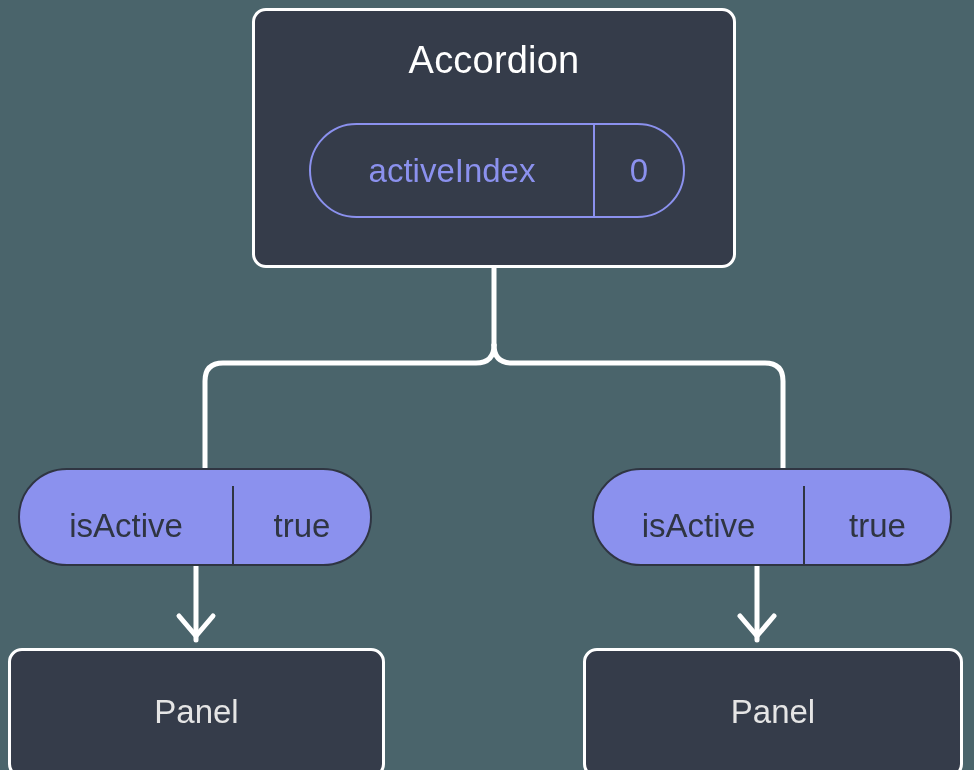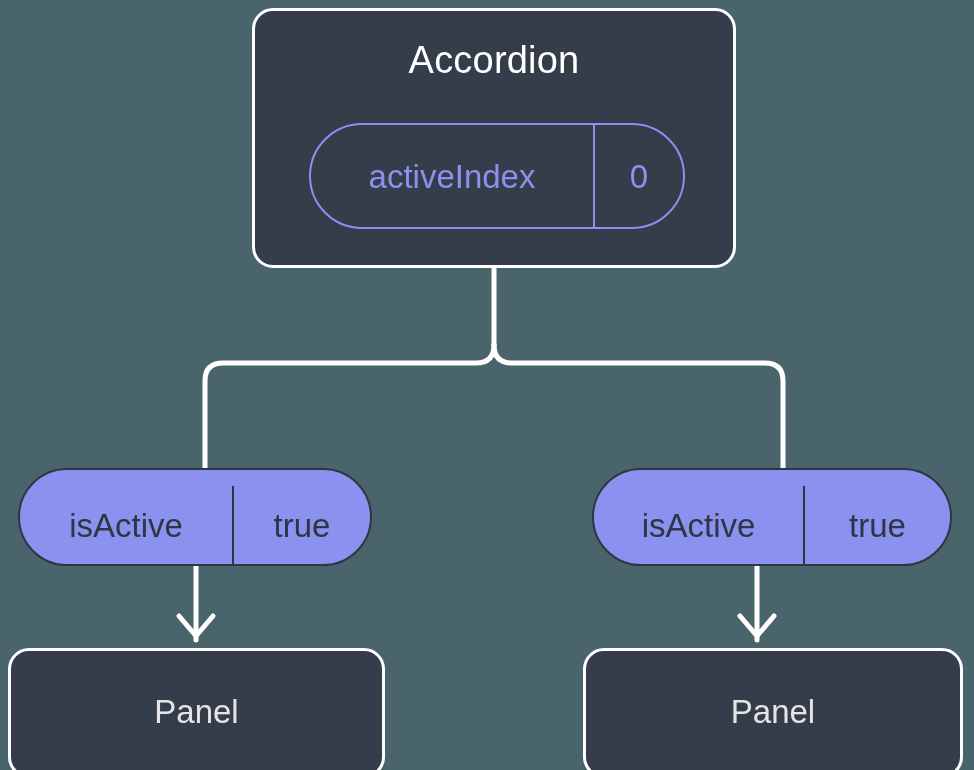--- a/index.html
+++ b/index.html
@@ -26,21 +26,21 @@
     height: 770px;
     pointer-events: none;
   }
 
   
   .component-box {
     position: absolute;
     box-sizing: border-box;
     background: #353c4a;
     border: 3px solid #ffffff;
-    border-radius: 21px;
+    border-radius: 14px;
     padding-left: 16px;
   }
   #accordion-box {
     left: 252px;
     top: 8px;
     width: 484px;
     height: 260px;
   }
   .component-title {
     position: absolute;
@@ -63,21 +63,21 @@
     align-items: stretch;
     border: 2px solid #8b91ee;
     border-radius: 999px;
     background: transparent;
     overflow: hidden;
   }
   #active-index-pill {
     left: 54px;
     top: 112px;
     width: 376px;
-    height: 106px;
+    height: 95px;
   }
   .state-pill-outline .pill-key,
   .state-pill-outline .pill-val {
     display: flex;
     align-items: center;
     justify-content: center;
     color: #8b91ee;
     font-size: 33px;
     line-height: 1;
     white-space: nowrap;

